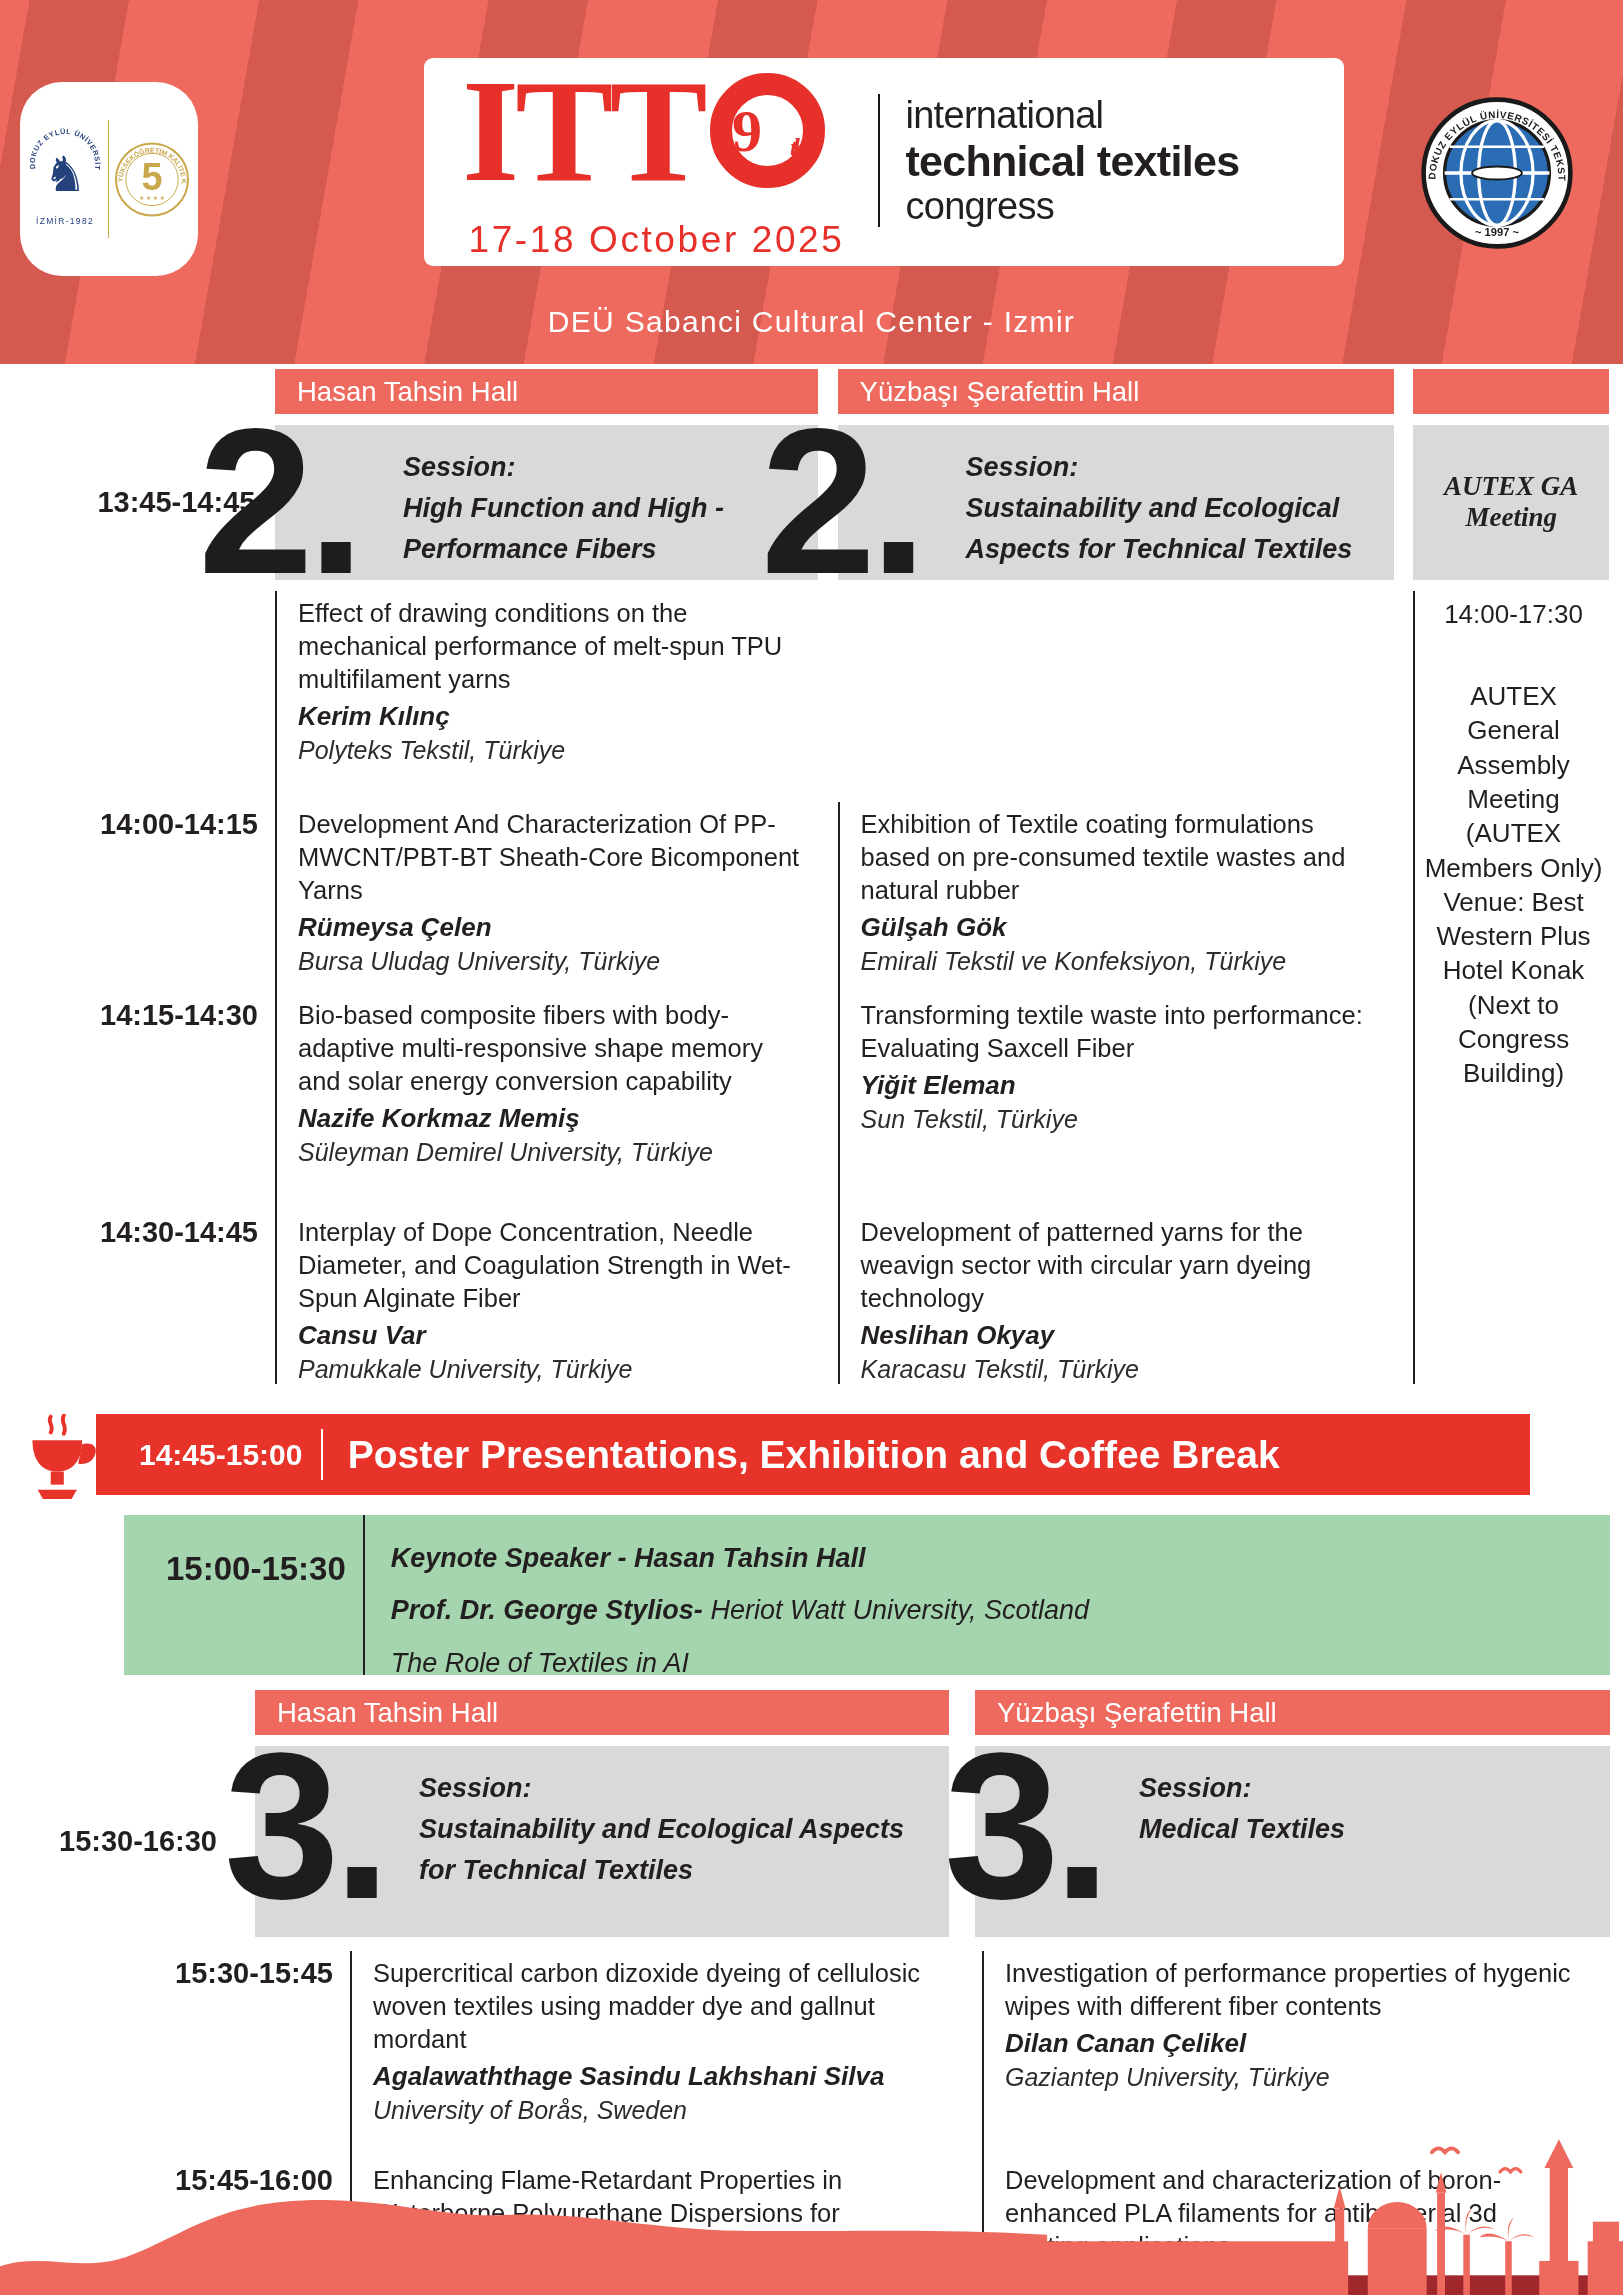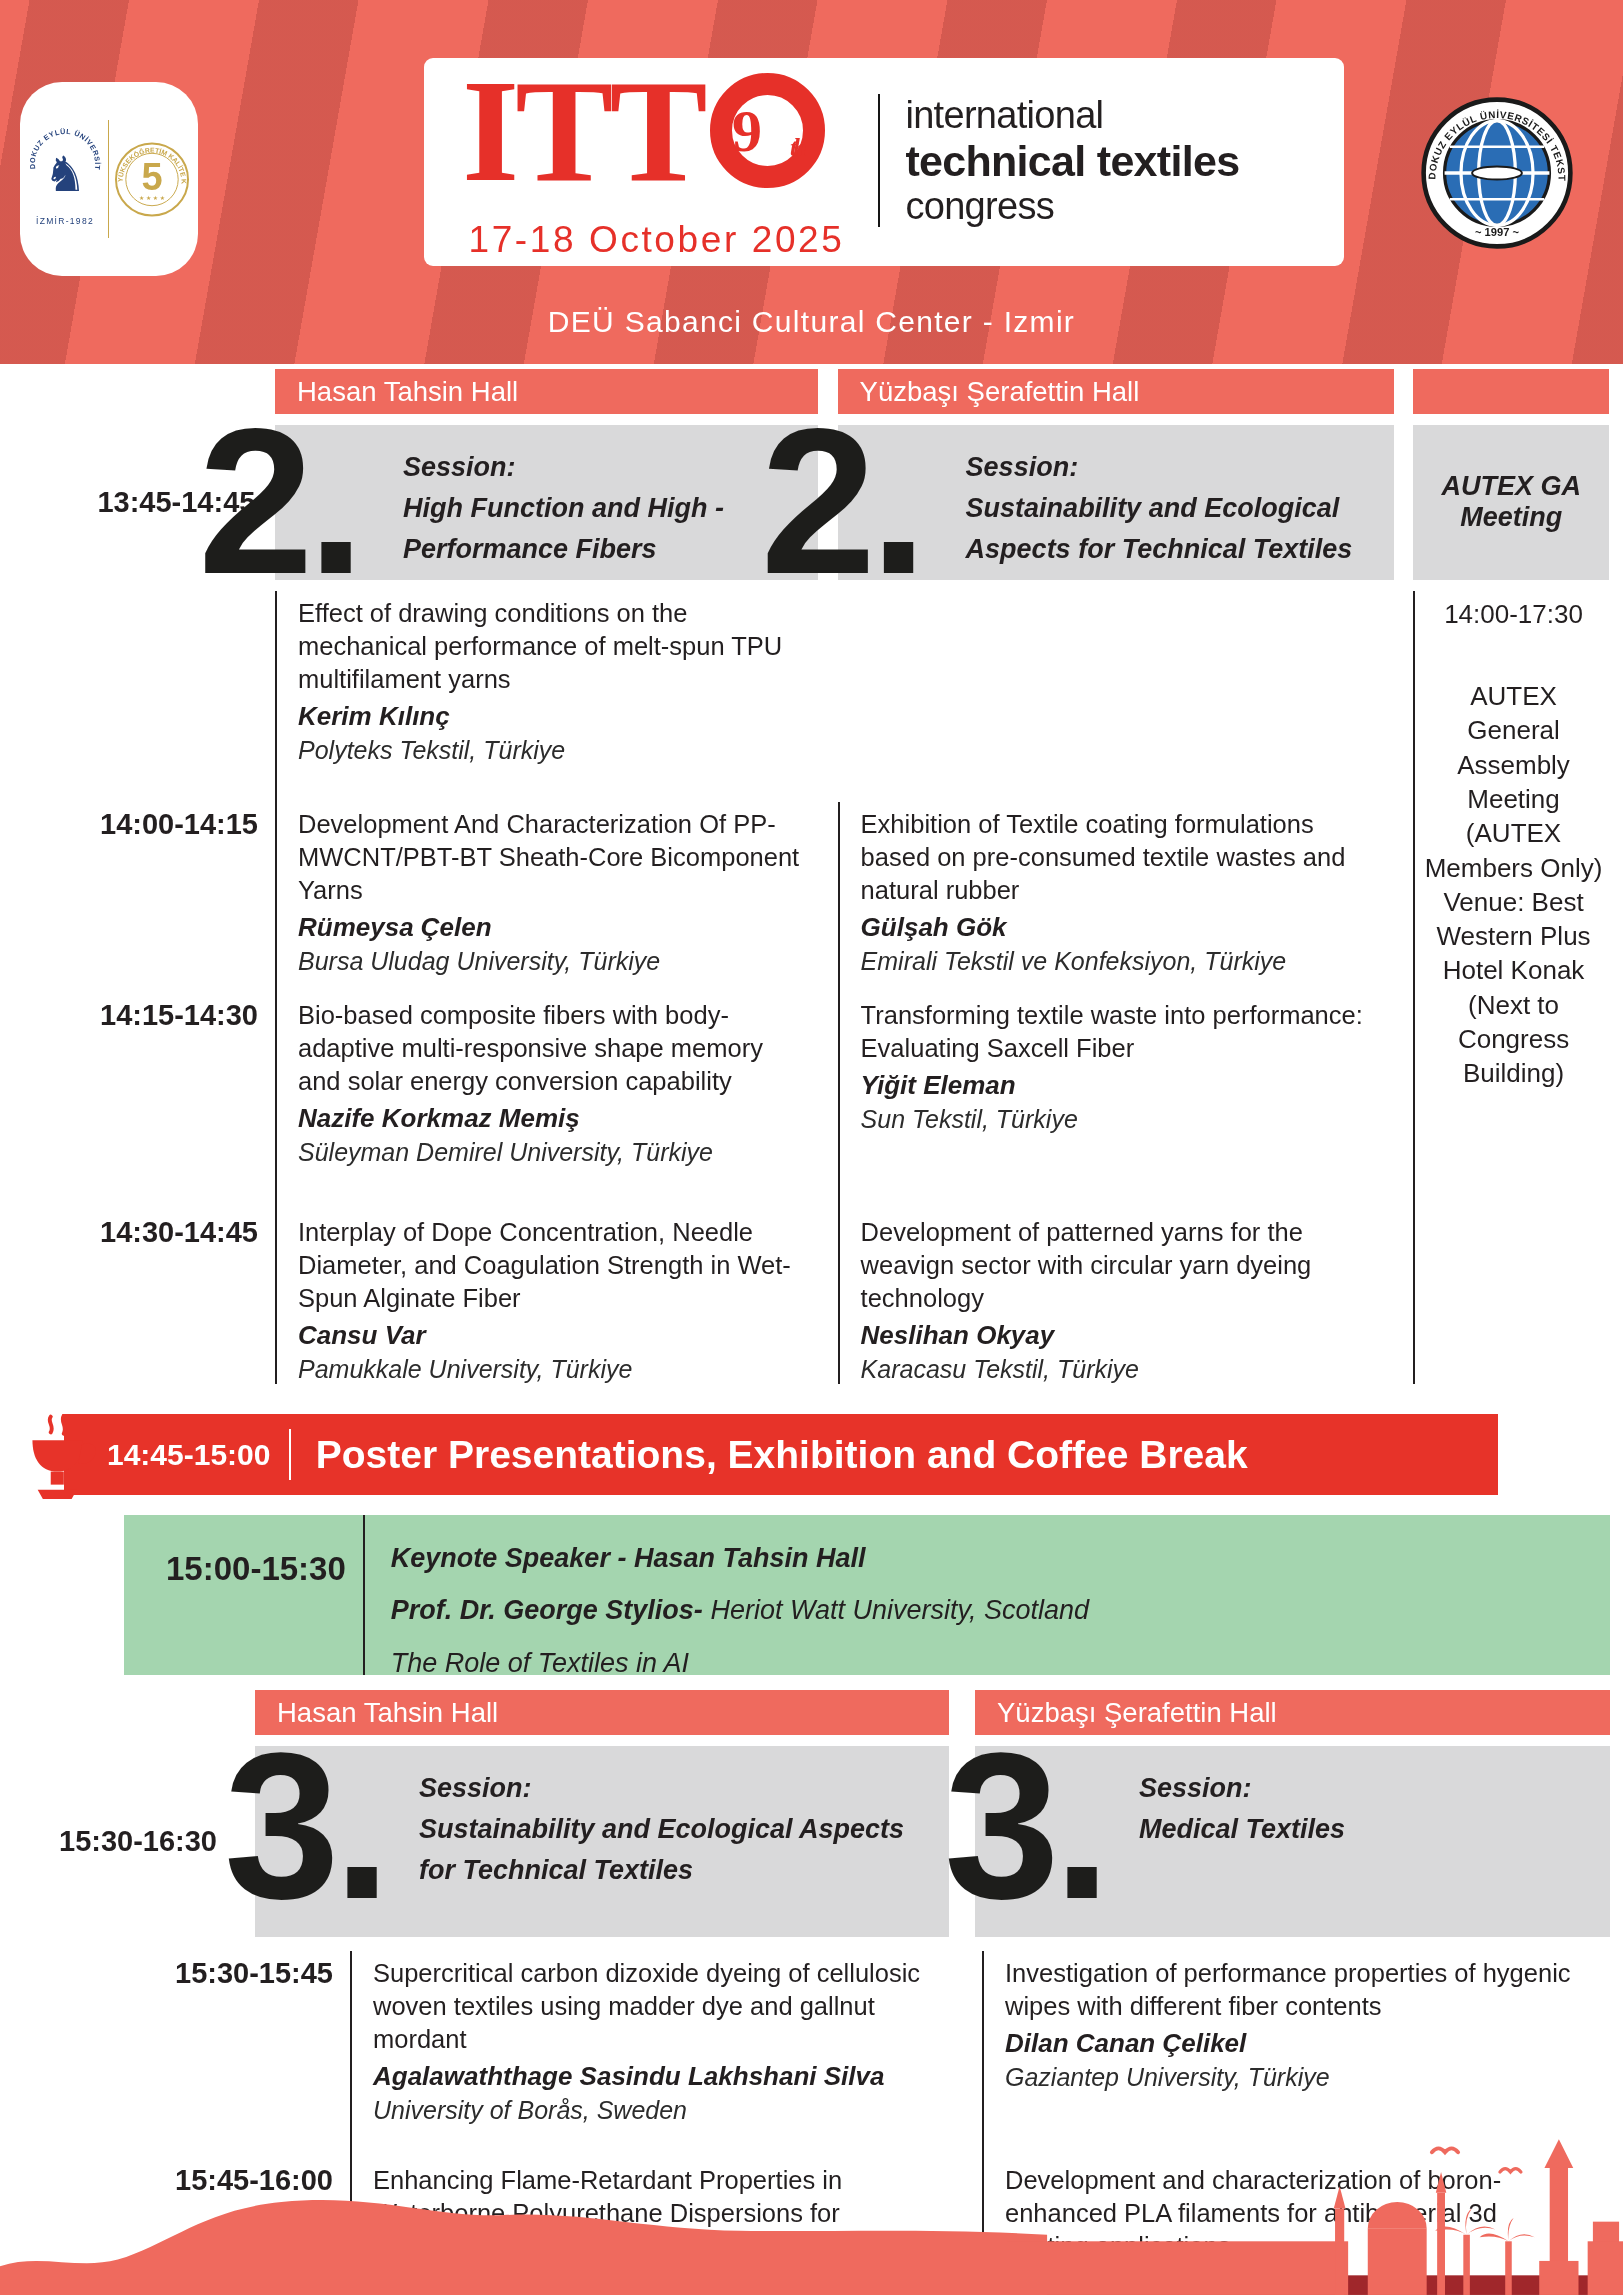--- a/index.html
+++ b/index.html
@@ -43,40 +43,40 @@
   .sess-band{margin-top:10.5px;}
   .sbox{position:relative;background:#d9d9da;}
   .sbox.h235{height:155px;} .sbox.h292{height:191px;}
   .bignum{position:absolute;font-size:208px;font-weight:800;line-height:.82;color:#1d1d1b;
     letter-spacing:-6.5px;z-index:2;font-family:"Liberation Sans",sans-serif;}
   .bignum.n2{left:-77px;top:-9.2px;}
   .bignum.n3{left:-31px;top:-5.2px;}
   .sess-text{position:relative;z-index:3;padding:22px 10.5px 0 128px;font-weight:700;font-style:italic;
     font-size:27px;line-height:1.52;}
   .sbox.autex{display:flex;align-items:center;justify-content:center;text-align:center;
-    font-weight:700;font-style:italic;font-size:27px;padding:0 18.3px;box-sizing:border-box;}
+    font-weight:700;font-style:italic;font-size:27px;padding:0 18.3px;box-sizing:border-box;font-family:Liberation Serif, serif;}
   .stime{font-weight:700;font-size:29px;text-align:right;padding-right:19.6px;align-self:center;grid-column:1;}
   .stime3{padding-right:38px;}
 
   
   .rows2{margin-top:11.8px;grid-template-rows:minmax(211px,auto) minmax(191px,auto) minmax(217px,auto) minmax(171px,auto);}
   .rows3{margin-top:14.4px;grid-template-rows:minmax(207px,auto) minmax(139px,auto);}
   .rtime{font-weight:700;font-size:29px;text-align:right;padding:5.2px 17px 0 0;}
   .cell{border-left:2px solid #231f20;padding:5.2px 7.9px 0 21px;}
   .pt{font-size:25.5px;line-height:1.3;}
   .ps{font-weight:700;font-style:italic;font-size:26px;margin-top:5.2px;}
   .pa{font-style:italic;font-size:25px;margin-top:3.9px;color:#2c2c2c;}
   .autex-cell{grid-column:6;grid-row:1 / span 4;border-left:2px solid #231f20;
     text-align:center;font-size:26px;padding:5.2px 6.5px 0 9.2px;line-height:1.32;}
   .autex-time{margin-bottom:48px;}
 
   
   .break-wrap{position:relative;margin-top:30px;}
   .coffee{position:absolute;left:22px;top:0px;width:81px;height:89px;}
-  .break{margin-left:64px;width:1434px;height:81px;background:#e73329;display:flex;align-items:center;color:#fff;box-sizing:border-box;}
+  .break{margin-left:96px;width:1434px;height:81px;background:#e73329;display:flex;align-items:center;color:#fff;box-sizing:border-box;}
   .btime{font-weight:700;font-size:30px;padding:0 18.3px 0 43px;}
   .bline{width:2px;height:51px;background:#fff;}
   .btitle{font-size:39px;font-weight:700;padding-left:25px;}
   .keynote{margin:19.6px 0 0 124px;width:1486px;height:160px;background:#a4d5af;display:flex;box-sizing:border-box;}
   .ktime{font-weight:700;font-size:33px;padding:35px 17px 0 42px;white-space:nowrap;}
   .kline{width:2px;background:#231f20;}
   .ktext{padding:17px 0 0 26px;font-size:27px;font-style:italic;line-height:1.95;}
   .kb{font-weight:700;}
 
   

